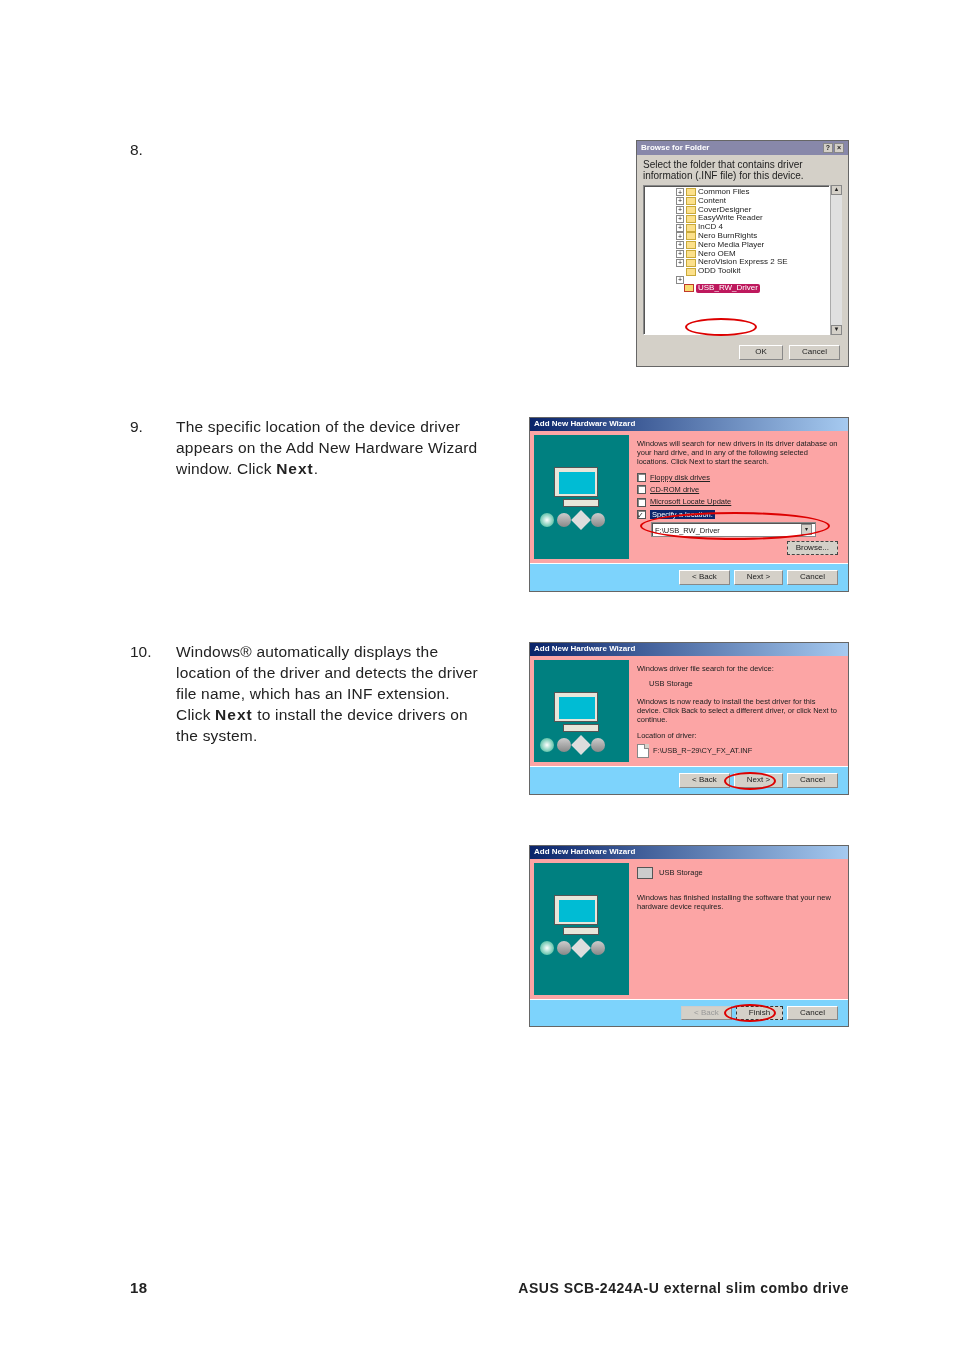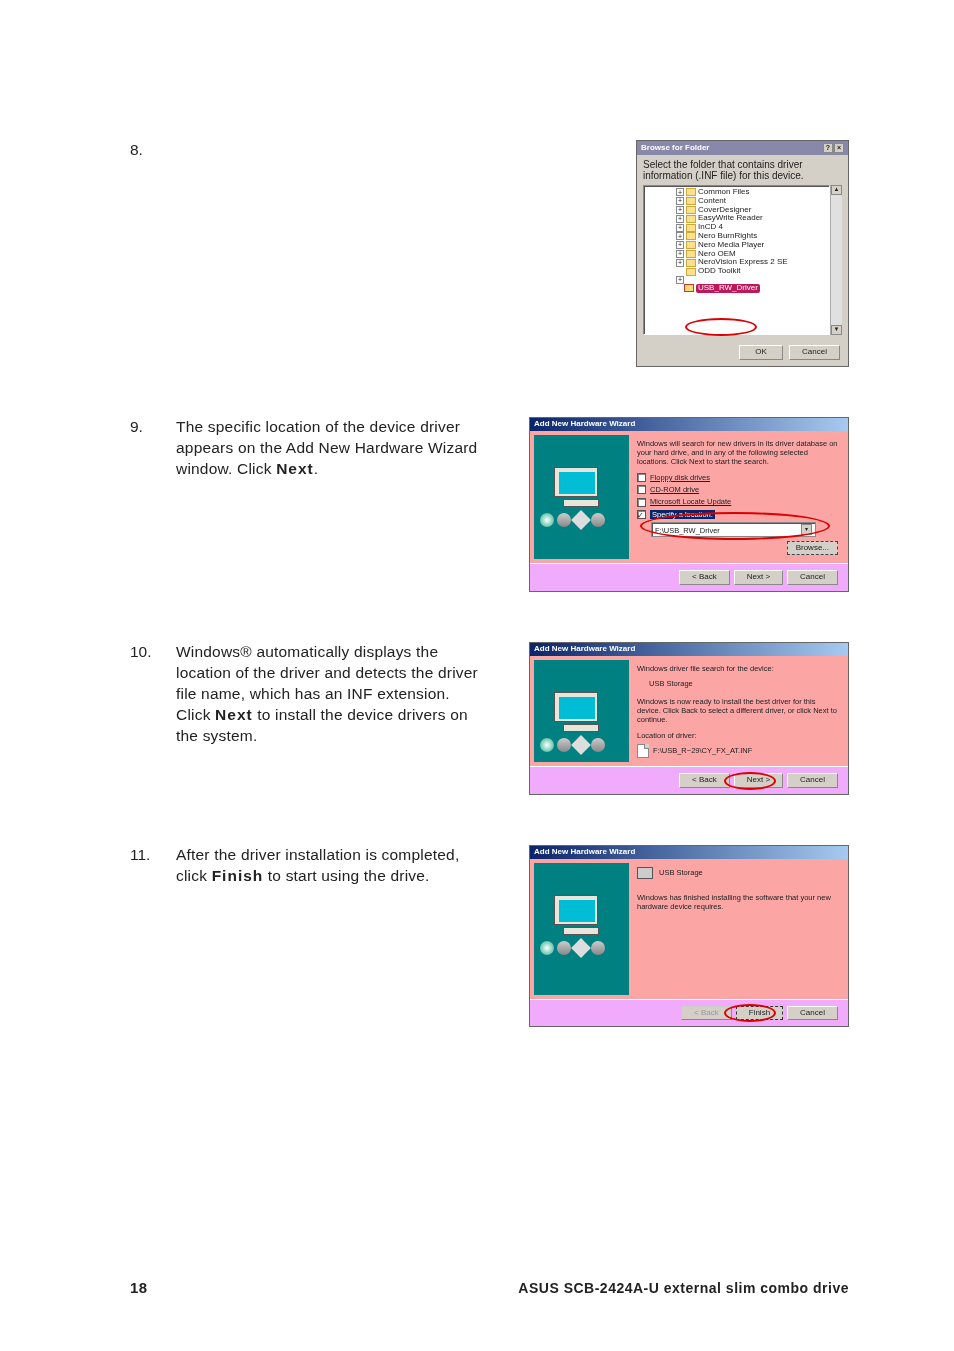--- a/index.html
+++ b/index.html
@@ -121,21 +121,21 @@
     .checkbox { display:flex; align-items:center; gap:4px; margin:3px 0; }
     .cb { width:9px; height:9px; background:#fff; border:1px solid #555; display:inline-block; box-shadow: inset 1px 1px 0 #888; }
     .cb.checked::after { content:"✓"; font-size:8px; margin-left:-1px; }
     .underline { text-decoration: underline; }
     .inputdrop {
       background:#fff; border:1px solid #888; box-shadow: inset 1px 1px 0 #555;
       display:flex; align-items:flex-end; justify-content:space-between;
       padding:1px 3px; width: 165px; font-size:7.5px;
     }
     .ddarrow { width:11px; height:11px; background:#d4d0c8; border:1px solid #888; font-size:6px; display:flex; align-items:center; justify-content:center; }
-    .wizbtns { display:flex; justify-content:flex-end; gap:4px; padding:6px 10px; border-top:1px solid #fff; background:#f0abfc;}
+    .wizbtns { display:flex; justify-content:flex-end; gap:4px; padding:6px 10px; border-top:1px solid #fff; background:#7dd3fc;}
     .ring {
       position:absolute; border:2px solid #d00; border-radius:50%;
     }
     .footer {
       position:absolute; bottom:55px; left:130px; right:105px;
       display:flex; justify-content:space-between; align-items:center;
       font-size:14px; font-weight:bold; letter-spacing:0.5px;
     }
     .pgnum { font-size:15px; }
     
@@ -349,26 +349,20 @@
           <div class="btn">&lt; Back</div>
           <div class="btn">Next &gt;</div>
           <div class="btn">Cancel</div>
         </div>
         <div class="ring" style="right:72px; bottom:4px; width:52px; height:18px;"></div>
       </div>
     </div>
   </div>
 
   <div class="row" style="margin-bottom:0;">
-    <div class="text-col">
-      <div class="num">11.</div>
-      <div class="para">
-        <span>After the driver installation is completed, click </span><span class="bold">Finish</span><span> to start using the drive.</span>
-      </div>
-    </div>
     <div class="img-col">
       <div class="win wizard" style="position:relative;">
         <div class="titlebar">
             <span>Add New Hardware Wizard</span>
           </div>
         <div class="wizbody" style="min-height:140px;">
           <div class="wizimg">
             <div class="compicon">
                 <div class="monitor">
                   <div class="screen"></div>

